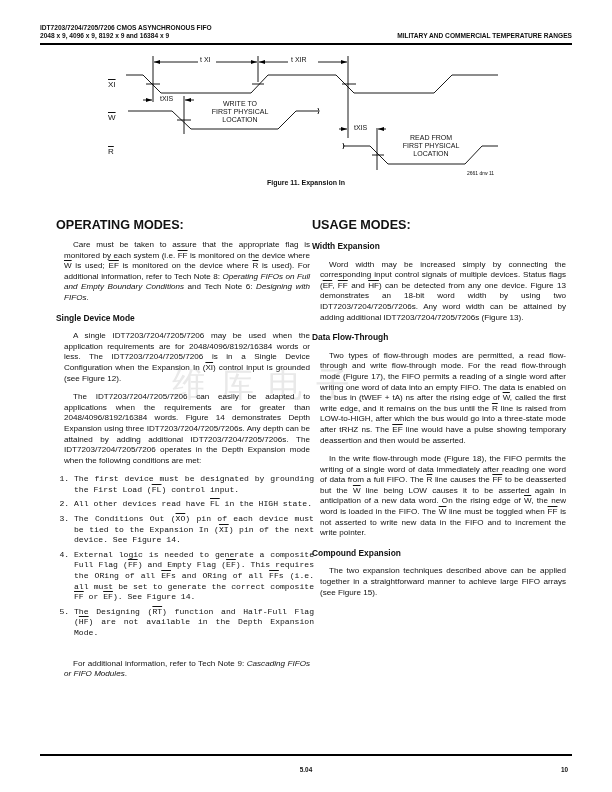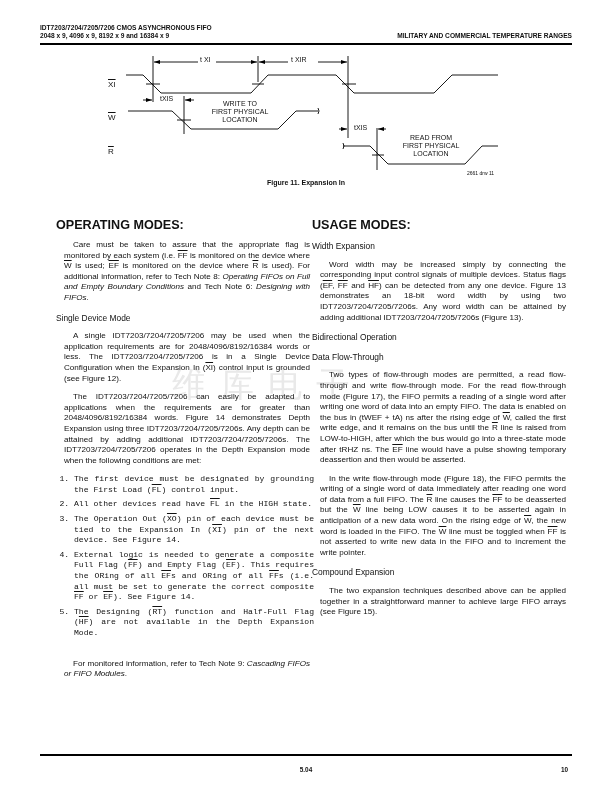--- a/index.html
+++ b/index.html
@@ -12,21 +12,21 @@
   .diagram { position:absolute; left:0; top:50px; width:612px; height:140px; }
   .diagram svg { position:absolute; left:0; top:0; }
   .sig { position:absolute; font-size:8px; }
   .ol { text-decoration:overline; }
   .fig-cap { position:absolute; left:0; width:612px; top:179px; text-align:center; font-size:7px; font-weight:bold; }
   .drw { position:absolute; left:467px; top:170px; font-size:5px; }
   .col { position:absolute; top:218px; width:262px; font-size:8.1px; line-height:10.6px; text-align:justify; }
   .col.l { left:56px; }
   .col.r { left:312px; }
   h1 { font-size:12.6px; font-weight:bold; margin:0 0 1px 0; line-height:14px; }
-  h2 { font-size:8.4px; font-weight:normal; margin:9px 0 0 0; line-height:10.6px; }
+  h2 { font-size:8.4px; font-weight:bold; margin:9px 0 0 0; line-height:10.6px; }
   p { margin:8px; text-indent:9px; }
   .gap { height:8px; }
   ol { margin:6px 0 0 0; padding:0 0 0 14px; }
   ol li { padding-left:0; margin:4px;font-family:Liberation Mono, monospace; }
   em { font-style:italic; }
   .footer-rule { position:absolute; left:40px; right:40px; top:754px; height:2px; background:#000; }
   .footer-l { position:absolute; left:0; width:612px; top:766px; text-align:center; font-size:6.4px; font-weight:bold; }
   .footer-r { position:absolute; right:44px; top:766px; font-size:6.4px; font-weight:bold; }
   .watermark { position:absolute; left:172px; top:346px; font-size:34px; color:#e9e9e9; letter-spacing:14px; font-family:"DejaVu Serif", serif; z-index:0;margin-top:16px; }
   .col { z-index:1; }
@@ -116,34 +116,33 @@
   <p><span>Care must be taken to assure that the appropriate flag is monitored by each system (i.e. </span><span class="ol">FF</span><span> is monitored on the device where </span><span class="ol">W</span><span> is used; </span><span class="ol">EF</span><span> is monitored on the device where </span><span class="ol">R</span><span> is used). For additional information, refer to Tech Note 8: </span><em>Operating FIFOs on Full and Empty Boundary Conditions</em><span> and Tech Note 6: </span><em>Designing with FIFOs</em><span>.</span></p>
 
   <h2>Single Device Mode</h2>
   <p><span>A single IDT7203/7204/7205/7206 may be used when the application requirements are for 2048/4096/8192/16384 words or less. The IDT7203/7204/7205/7206 is in a Single Device Configuration when the Expansion In (</span><span class="ol">XI</span><span>) control input is grounded (see Figure 12).</span></p>
 
   <p>The IDT7203/7204/7205/7206 can easily be adapted to applications when the requirements are for greater than 2048/4096/8192/16384 words. Figure 14 demonstrates Depth Expansion using three IDT7203/7204/7205/7206s.  Any depth can be attained by adding additional IDT7203/7204/7205/7206s.  The IDT7203/7204/7205/7206 operates in the Depth Expansion mode when the following conditions are met:</p>
 
   <ol>
     <li><span>The first device must be designated by grounding the First Load (</span><span class="ol">FL</span><span>) control input.</span></li>
     <li><span>All other devices read have </span><span class="ol">FL</span><span> in the HIGH state.</span></li>
-    <li><span>The Operation Out (</span><span class="ol">XO</span><span>) pin of each device must be tied to the Expansion In (</span><span class="ol">XI</span><span>) pin of the next device.  See Figure 14.</span></li>
+    <li><span>The Conditions Out (</span><span class="ol">XO</span><span>) pin of each device must be tied to the Expansion In (</span><span class="ol">XI</span><span>) pin of the next device.  See Figure 14.</span></li>
     <li><span>External logic is needed to generate a composite Full Flag (</span><span class="ol">FF</span><span>) and Empty Flag (</span><span class="ol">EF</span><span>).  This requires the ORing of all </span><span class="ol">EF</span><span>s and ORing of all </span><span class="ol">FF</span><span>s (i.e. all must be set to generate the correct composite </span><span class="ol">FF</span><span> or </span><span class="ol">EF</span><span>).  See Figure 14.</span></li>
     <li><span>The Designing (</span><span class="ol">RT</span><span>) function and Half-Full Flag (</span><span class="ol">HF</span><span>) are not available in the Depth Expansion Mode.</span></li>
   </ol>
   <div class="gap"></div>
-  <p><span>For monitored information, refer to Tech Note 9: </span><em>Cascading FIFOs or FIFO Modules</em><span>.</span></p>
+  <p><span>For additional information, refer to Tech Note 9: </span><em>Cascading FIFOs or FIFO Modules</em><span>.</span></p>
 </div>
 
 <div class="col r">
   <h1>USAGE MODES:</h1>
   <h2>Width Expansion</h2>
   <p><span>Word width may be increased simply by connecting the corresponding input control signals of multiple devices.  Status flags (</span><span class="ol">EF</span><span>, </span><span class="ol">FF</span><span> and </span><span class="ol">HF</span><span>) can be detected from any one device. Figure 13 demonstrates an 18-bit word width by using two IDT7203/7204/7205/7206s.  Any word width can be attained by adding additional IDT7203/7204/7205/7206s (Figure 13).</span></p>
 
-  <h2>Bidirectional Operation</h2>
 
   <h2>Data Flow-Through</h2>
   <p><span>Two types of flow-through modes are permitted, a read flow-through and write flow-through mode.  For the read flow-through mode (Figure 17), the FIFO permits a reading of a single word after writing one word of data into an empty FIFO. The data is enabled on the bus in (tWEF + tA) ns after the rising edge of </span><span class="ol">W</span><span>, called the first write edge, and it remains on the bus until the </span><span class="ol">R</span><span> line is raised from LOW-to-HIGH, after which the bus would go into a three-state mode after tRHZ ns.  The </span><span class="ol">EF</span><span> line would have a pulse showing temporary deassertion and then would be asserted.</span></p>
   <p><span>In the write flow-through mode (Figure 18), the FIFO permits the writing of a single word of data immediately after reading one word of data from a full FIFO. The </span><span class="ol">R</span><span> line causes the </span><span class="ol">FF</span><span> to be deasserted but the </span><span class="ol">W</span><span> line being LOW causes it to be asserted again in anticipation of a new data word. On the rising edge of </span><span class="ol">W</span><span>, the new word is loaded in the FIFO. The </span><span class="ol">W</span><span> line must be toggled when </span><span class="ol">FF</span><span> is not asserted to write new data in the FIFO and to increment the write pointer.</span></p>
 
   <h2>Compound Expansion</h2>
   <p>The two expansion techniques described above can be applied together in a straightforward manner to achieve large FIFO arrays (see Figure 15).</p>
 </div>
 
 <div class="footer-rule"></div>

